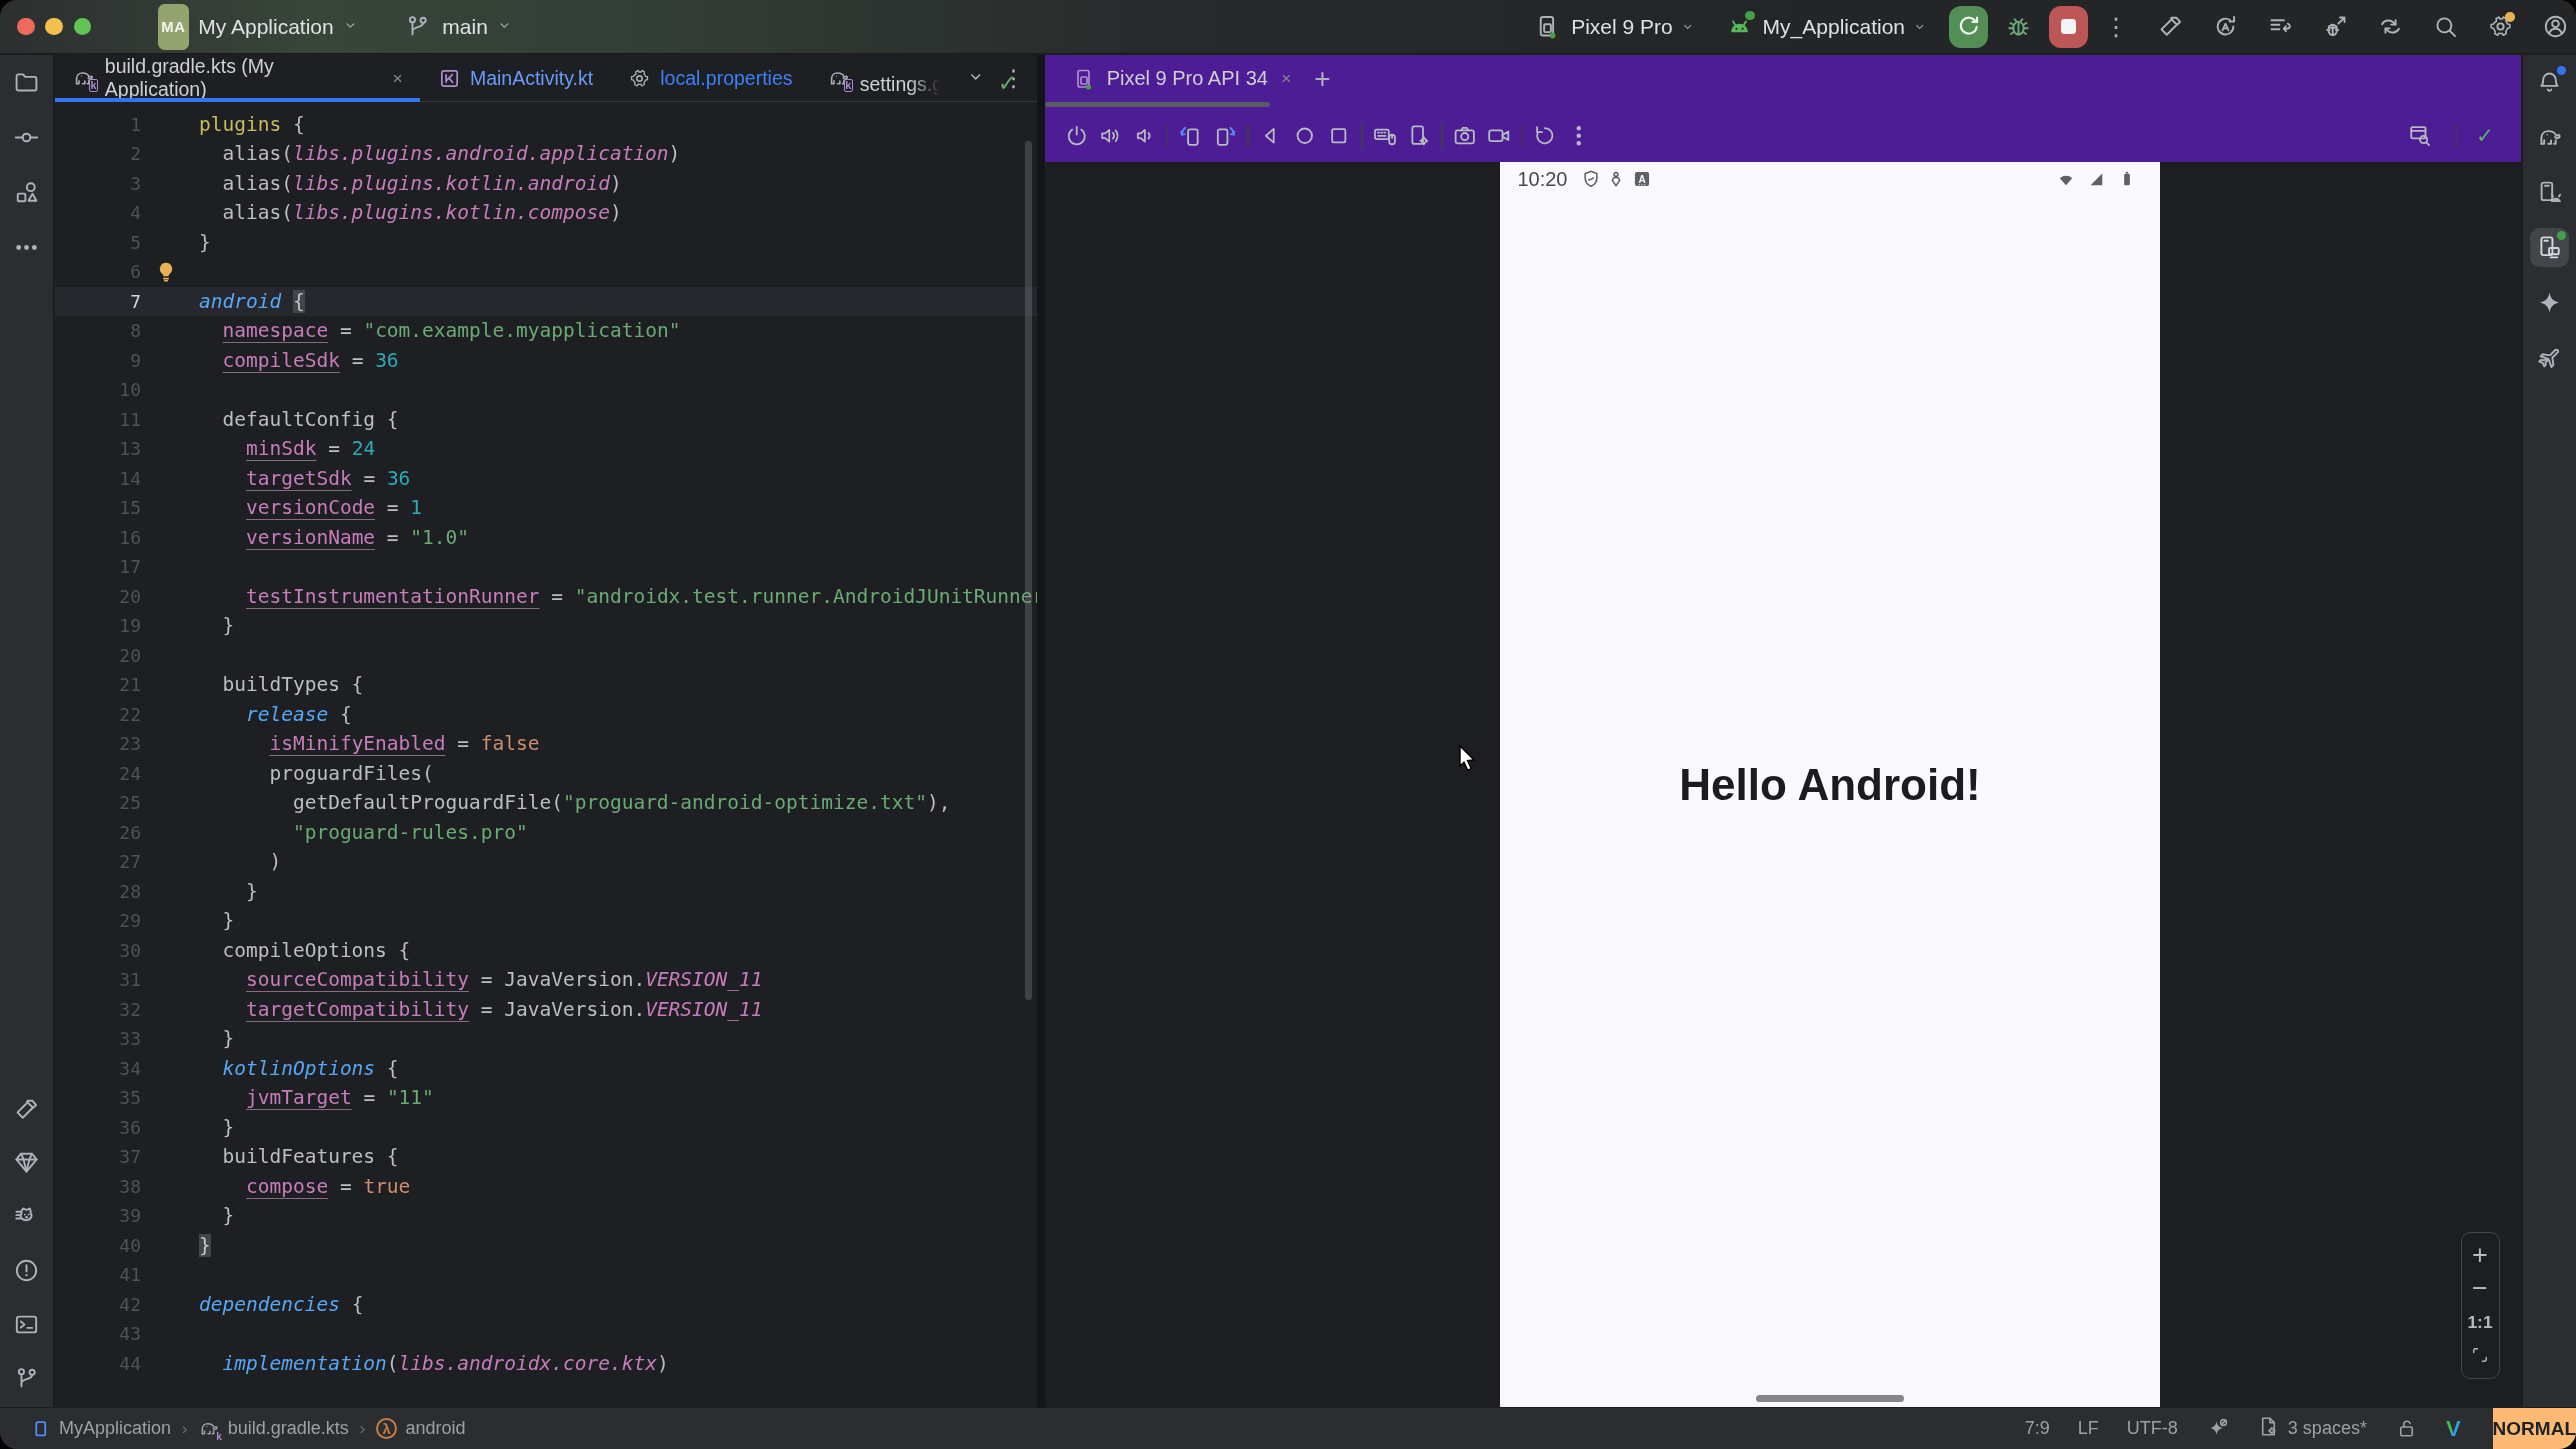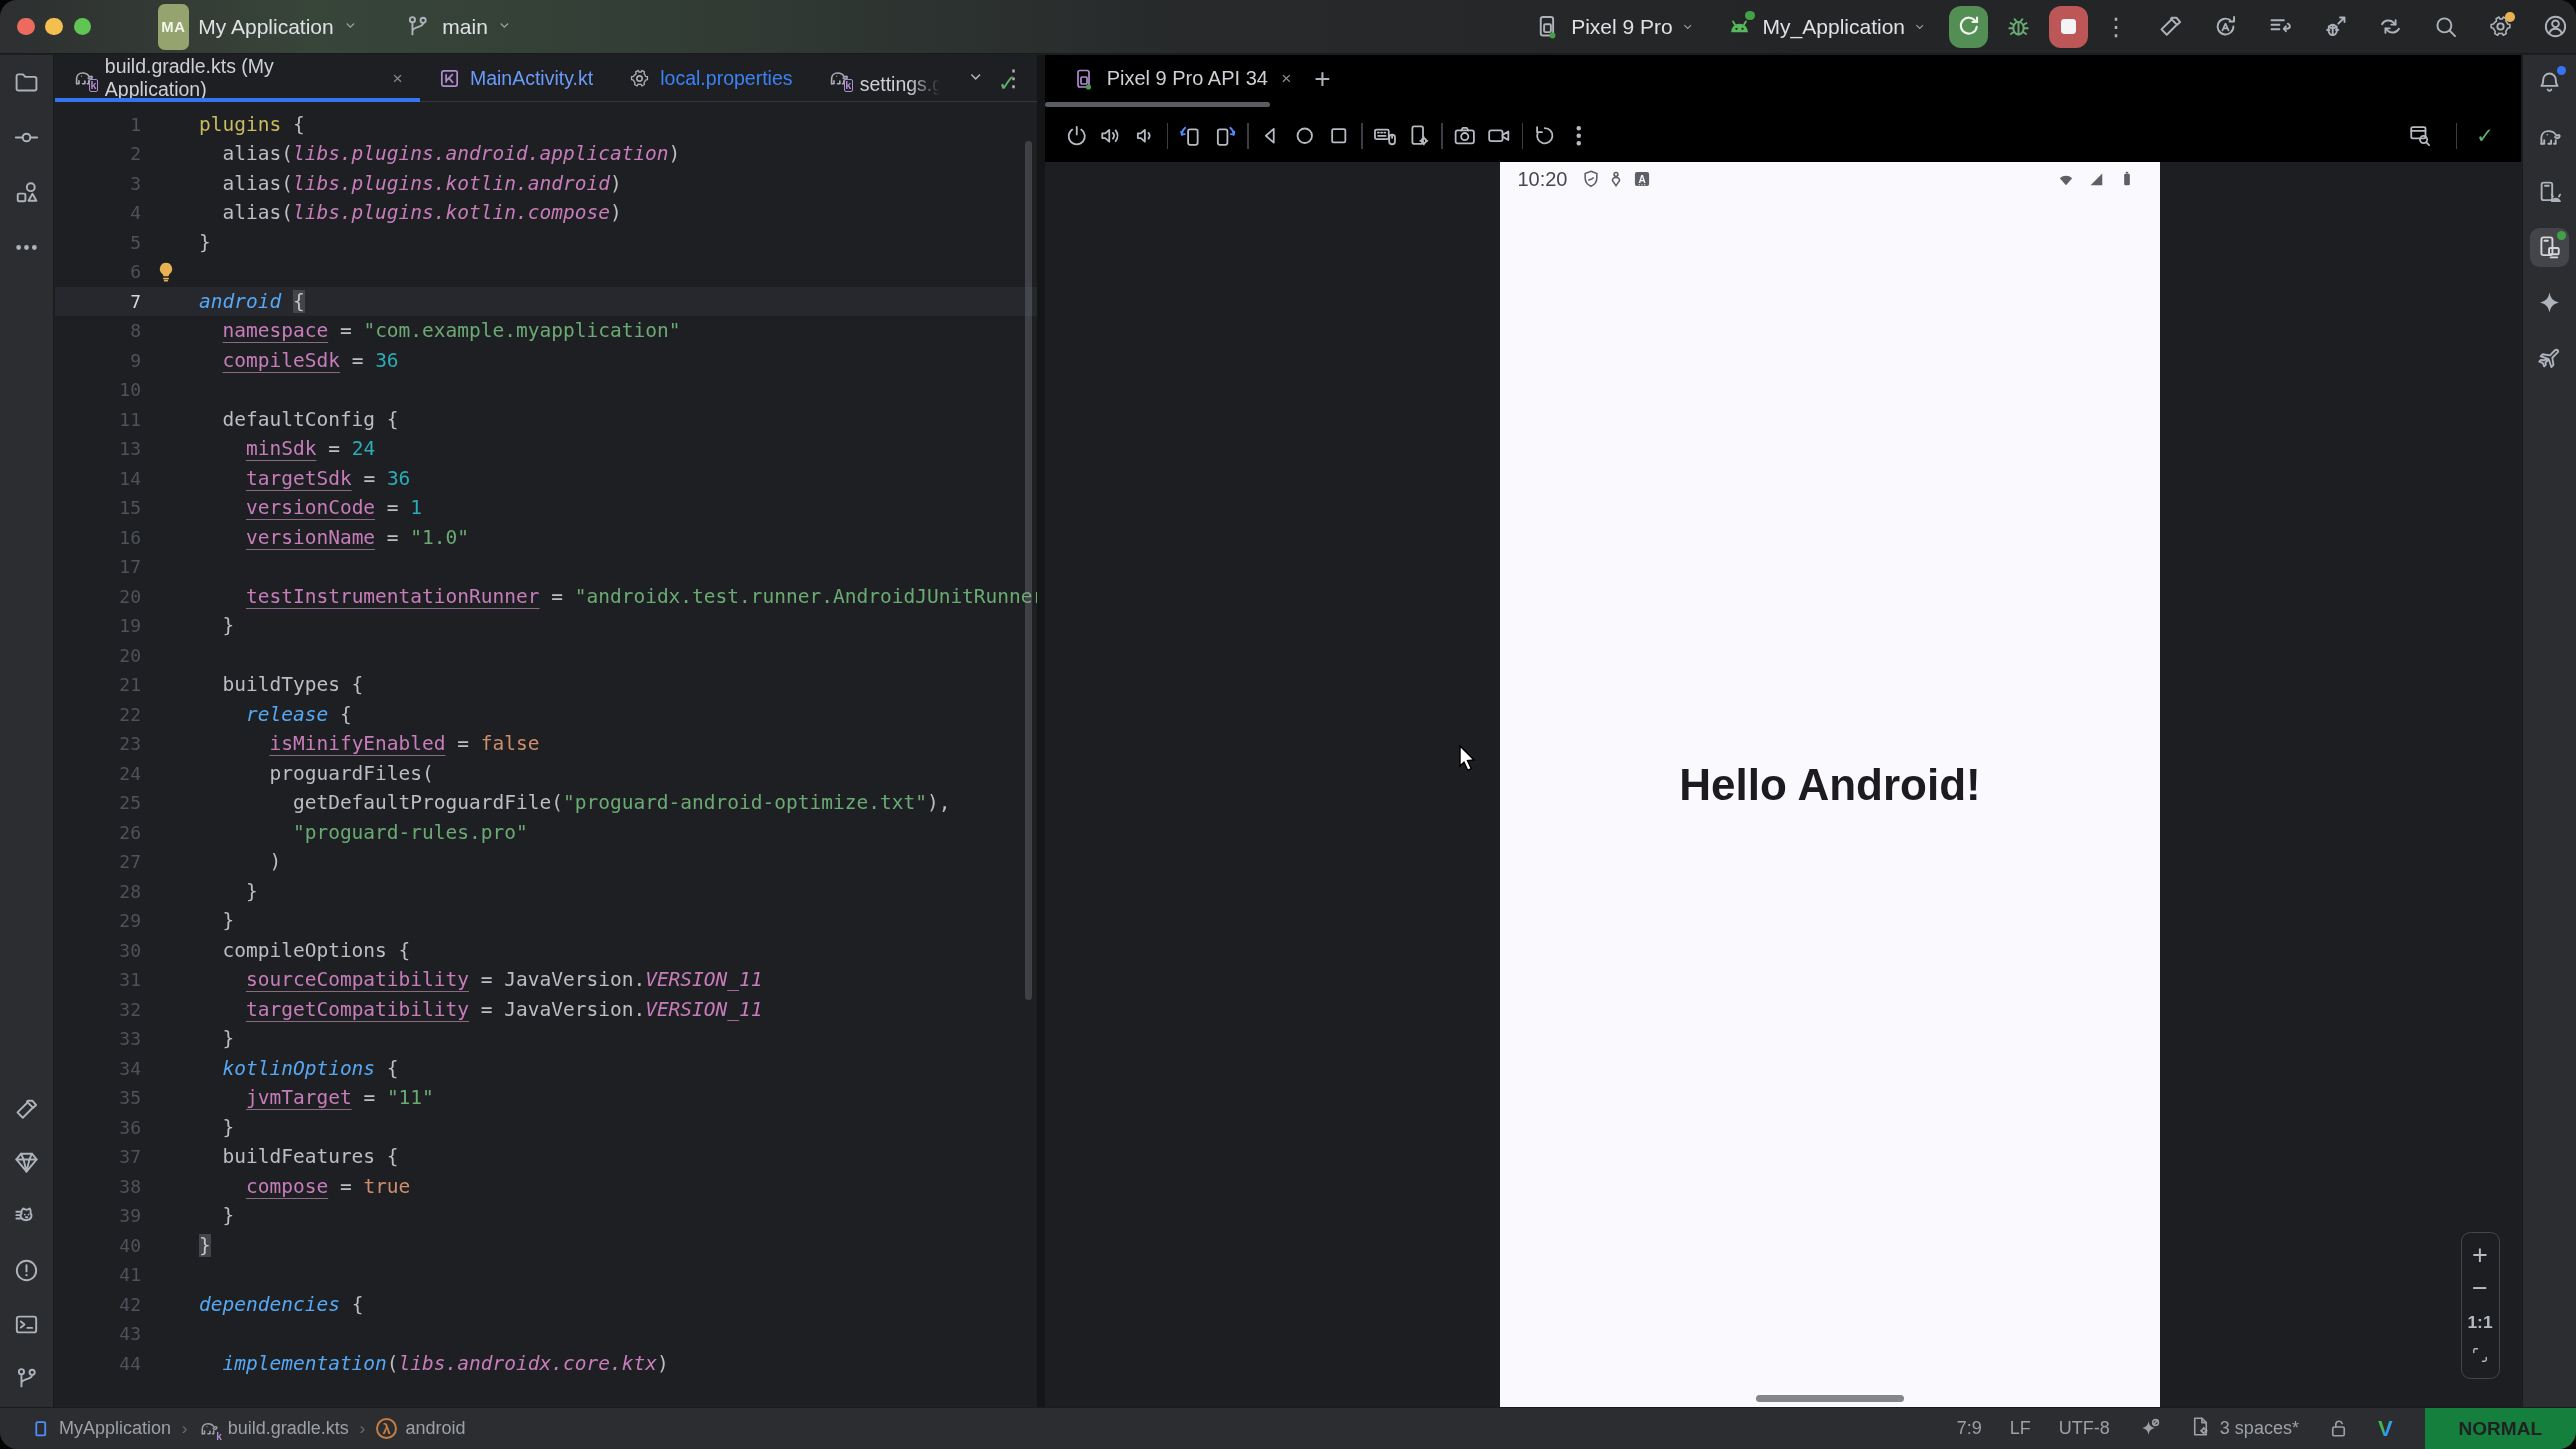--- a/index.html
+++ b/index.html
@@ -71,21 +71,21 @@
   .tk-pi { color:#c77dbb; font-style:italic; } .tk-s { color:#6aab73; } .tk-n { color:#2aacb8; }
   .tk-o { color:#cf8e6d; } .tk-brh { color:#c4c6cb; background:#43454a; }
   .bulb-row svg { width:24px; height:24px; margin-left:13.4px; margin-top:2.7px; }
   .ed-check { position:absolute; top:14.8px; right:20px; color:#5fad65; font-size:23px; }
   .ed-scroll { position:absolute; right:5.4px; top:86px; width:6.7px; height:859px; border-radius:4px; background:rgba(150,155,165,.28); }
 
   
   .splitter { position:absolute; left:1037px; top:55px; bottom:42px; width:8px; background:#141517; }
 
   
-  .device-pane { position:absolute; left:1045px; right:55px; top:55px; bottom:42px; background:#000000; }
+  .device-pane { position:absolute; left:1045px; right:55px; top:55px; bottom:42px; background:#4c1d95; }
   .dtabs { position:absolute; top:0; left:0; right:0; height:47px; display:flex; align-items:center; padding-left:27px; gap:13.4px; }
   .dtab { display:flex; align-items:center; gap:10.7px; font-size:20px; color:#ced0d6; }
   .dtab .ticn { width:24px; height:24px; color:#b18bd0; position:relative; }
   .dtab .closex { color:#87898e; font-size:17.4px; margin-left:2.7px; }
   .dplus { color:#aeb3bb; font-size:28px; font-weight:300; margin-left:9.4px; }
   .dthumb { position:absolute; top:47px; left:0; width:225px; height:5.4px; border-radius:3.4px; background:#5a5c61; }
   .dtoolbar { position:absolute; top:54px; left:0; right:0; height:54px; display:flex; align-items:center; padding-left:14.8px; }
   .dtool { width:34px; height:34px; display:flex; align-items:center; justify-content:center; color:#b6bac1; }
   .dtool svg { width:25.5px; height:25.5px; }
   .ddiv { width:1.3px; height:25.5px; background:#3c3e42; margin:0 5.4px; }
@@ -112,21 +112,21 @@
     display:flex; align-items:center; font-size:18px; color:#9da0a6; }
   .crumbs { display:flex; align-items:center; gap:10.7px; padding-left:29.5px; }
   .crumb { display:flex; align-items:center; gap:8px; }
   .crumb .cicn { width:21.5px; height:21.5px; position:relative; }
   .crumb-sep { color:#6c6f75; font-size:17.4px; }
   .sb-right { margin-left:auto; display:flex; align-items:center; gap:28px; }
   .sb-item { display:flex; align-items:center; gap:8px; }
   .sb-item svg { width:23px; height:23px; }
   .vim-v { font-weight:800; font-size:22px; background:linear-gradient(120deg,#3fb950 45%,#2f9df0 55%);
     -webkit-background-clip:text; background-clip:text; color:transparent; }
-  .vim-badge { height:42px; display:flex; align-items:center; padding:0 34px; background:#15803d; color:#1f2123;
+  .vim-badge { height:42px; display:flex; align-items:center; padding:0 0; background:#fdba74; color:#1f2123;
     font-weight:700; font-size:19px; margin-left:4px; }
   .lambda-c { width:21.5px; height:21.5px; border:2px solid #c47e45; border-radius:50%; color:#c47e45;
     display:flex; align-items:center; justify-content:center; font-size:14.8px; font-weight:700; }
 </style>
 </head>
 <body>
 
 <div class="window">
 
   <div class="titlebar">

